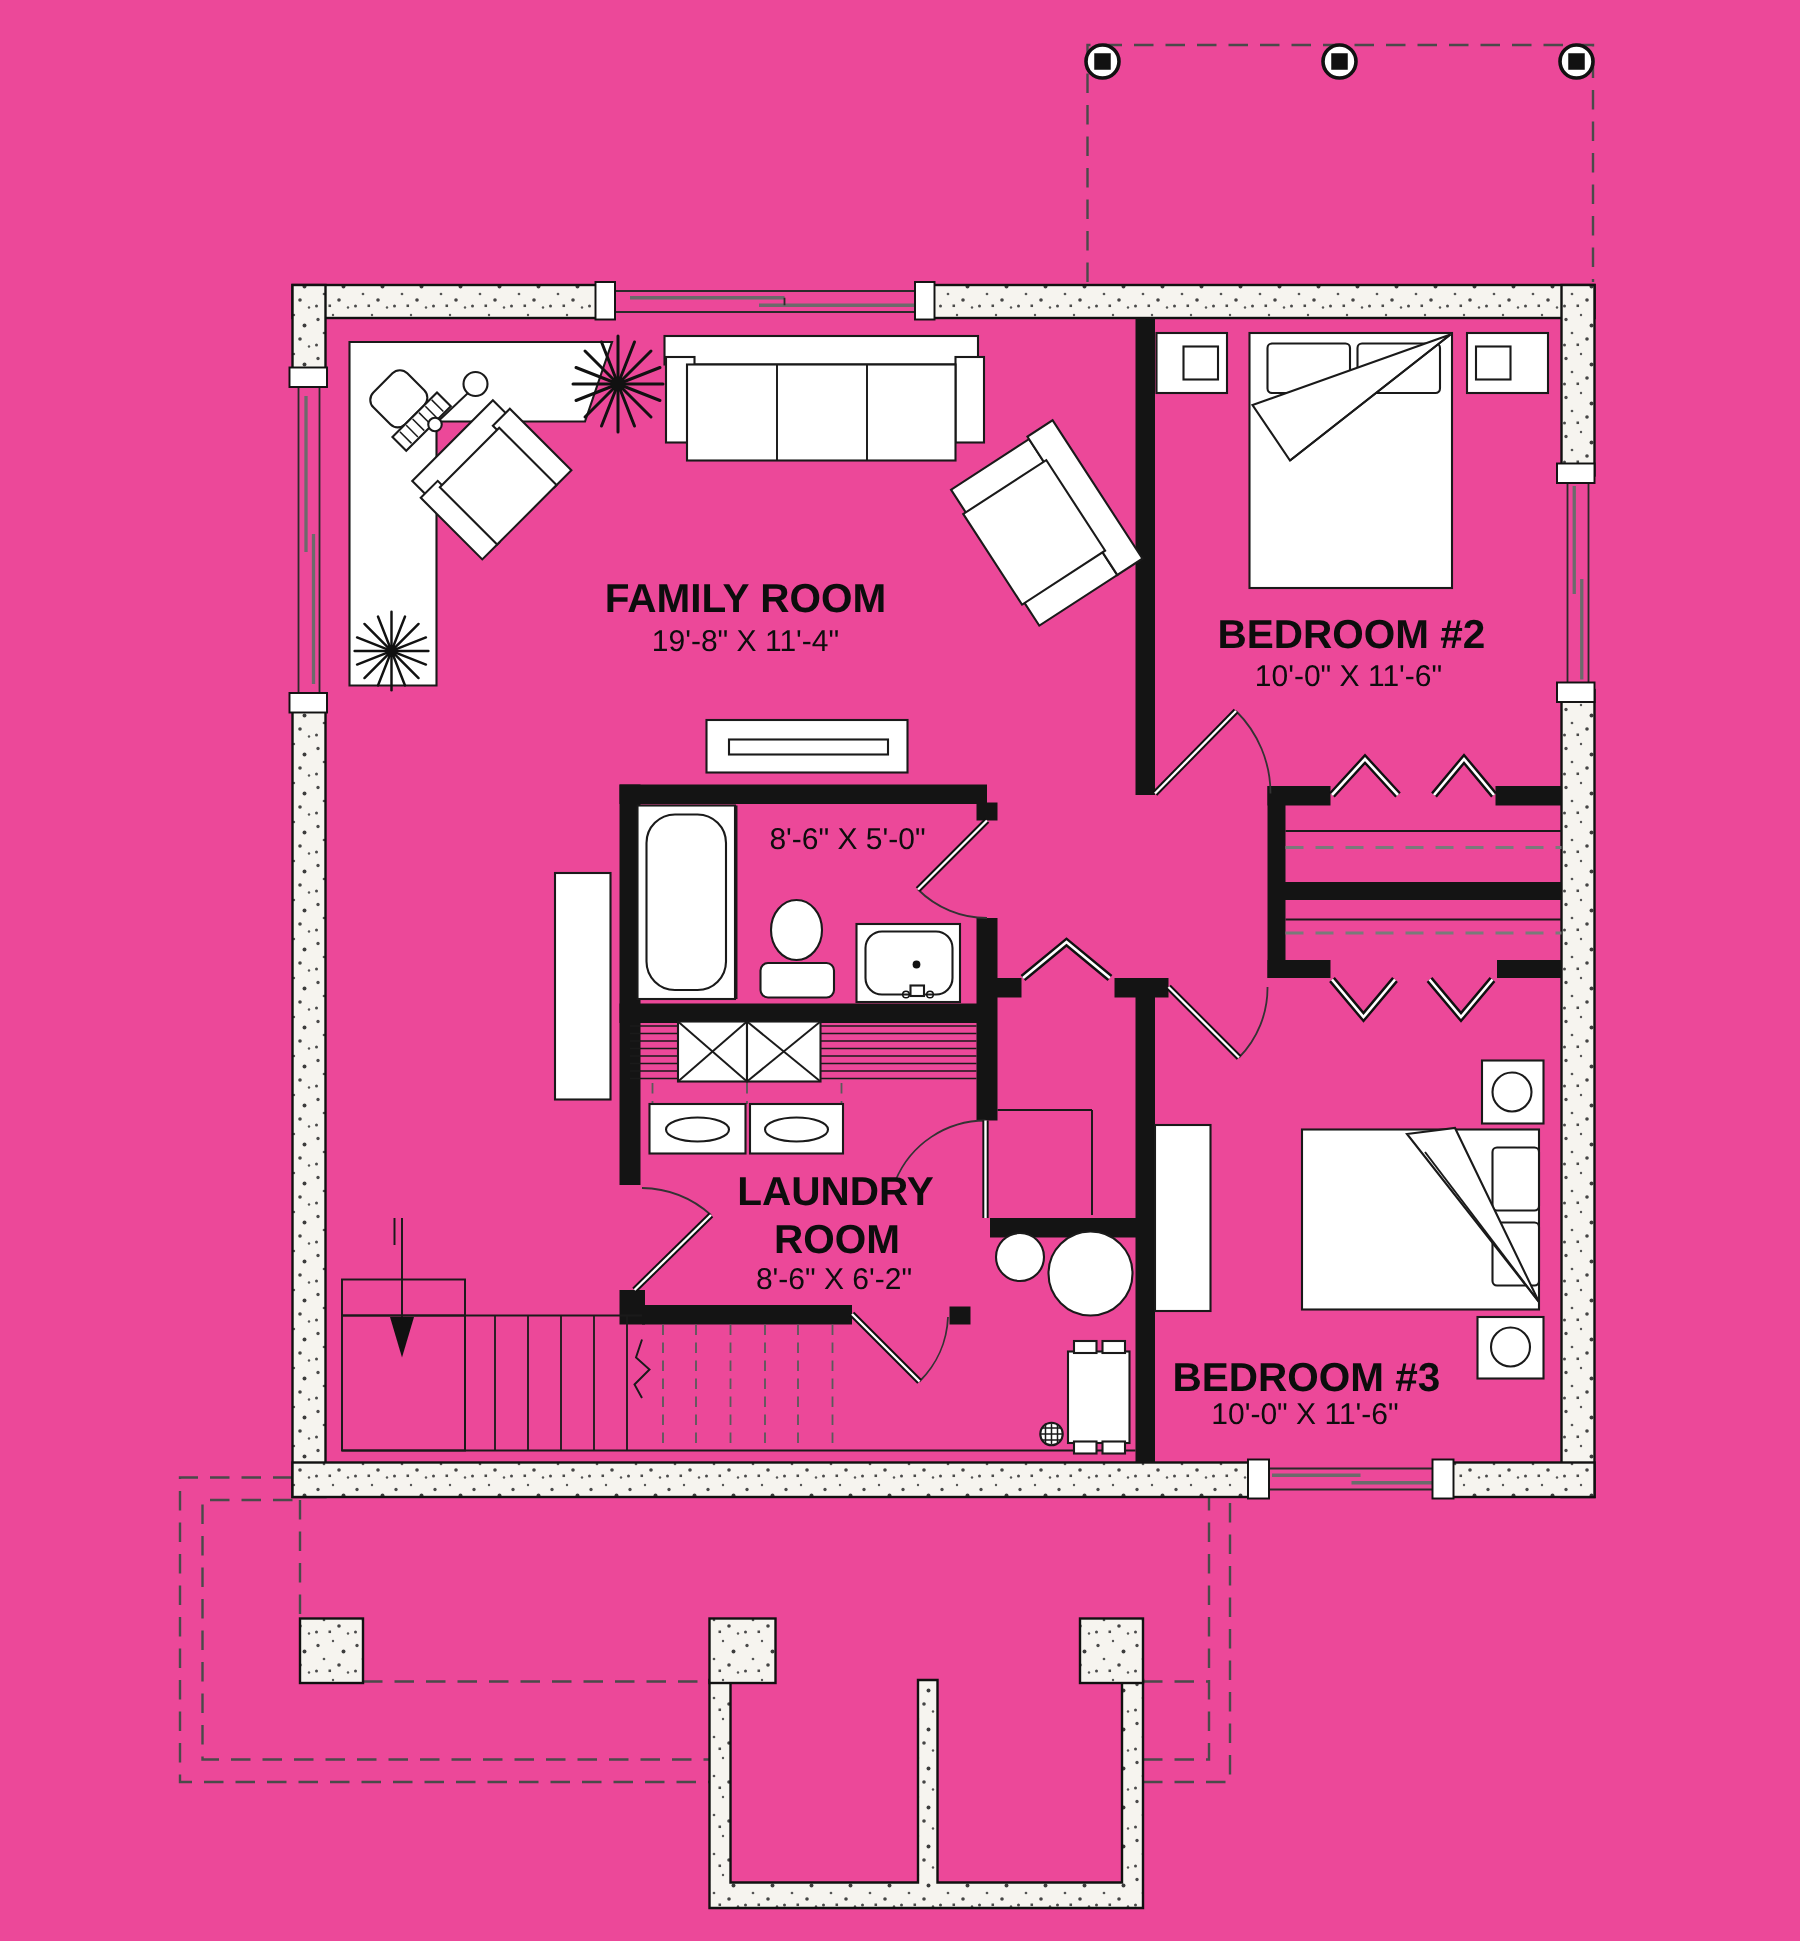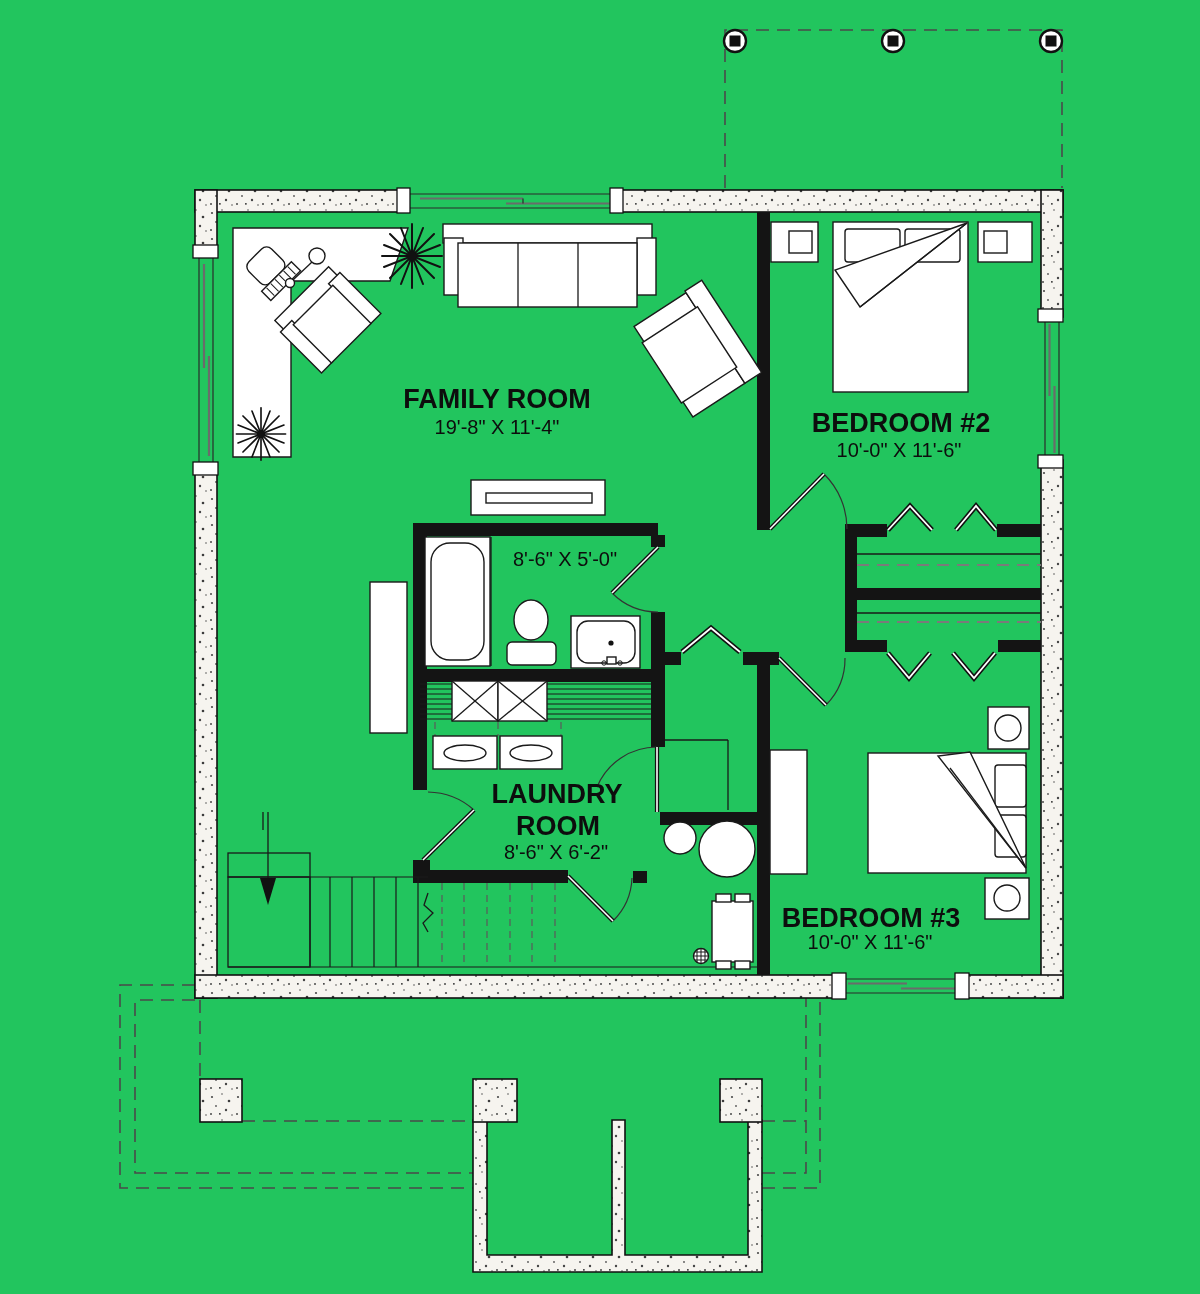--- a/index.html
+++ b/index.html
@@ -1,16 +1,16 @@
 <!DOCTYPE html>
 <html><head>
 <meta charset="utf-8">
 <style>
   html,body{margin:0;padding:0;background:#ffffff;}
-  #stage{position:relative;width:1200px;height:1294px;background:#22c55e;overflow:hidden;
+  #stage{position:relative;width:1200px;height:1294px;background:#ec4899;overflow:hidden;
          font-family:"Liberation Sans", sans-serif;}
   svg{display:block;}
   .room-name{font-family:"Liberation Sans",sans-serif;font-weight:700;font-size:27px;fill:#0d0d0d;text-anchor:middle;}
   .room-dims{font-family:"Liberation Sans",sans-serif;font-weight:400;font-size:20px;fill:#0d0d0d;text-anchor:middle;}
   .thin{stroke:#1a1a1a;stroke-width:1.3;fill:none;}
   .furn{stroke:#1a1a1a;stroke-width:1.4;fill:#ffffff;}
   .wall{fill:url(#stip);stroke:#111111;stroke-width:1.6;}
   .iwall{fill:#141414;stroke:none;}
   .dash{stroke:#4a4a4a;stroke-width:1.6;fill:none;stroke-dasharray:13 8;}
   .rod-dash{stroke:#7a7a7a;stroke-width:2;fill:none;stroke-dasharray:12 8;}

